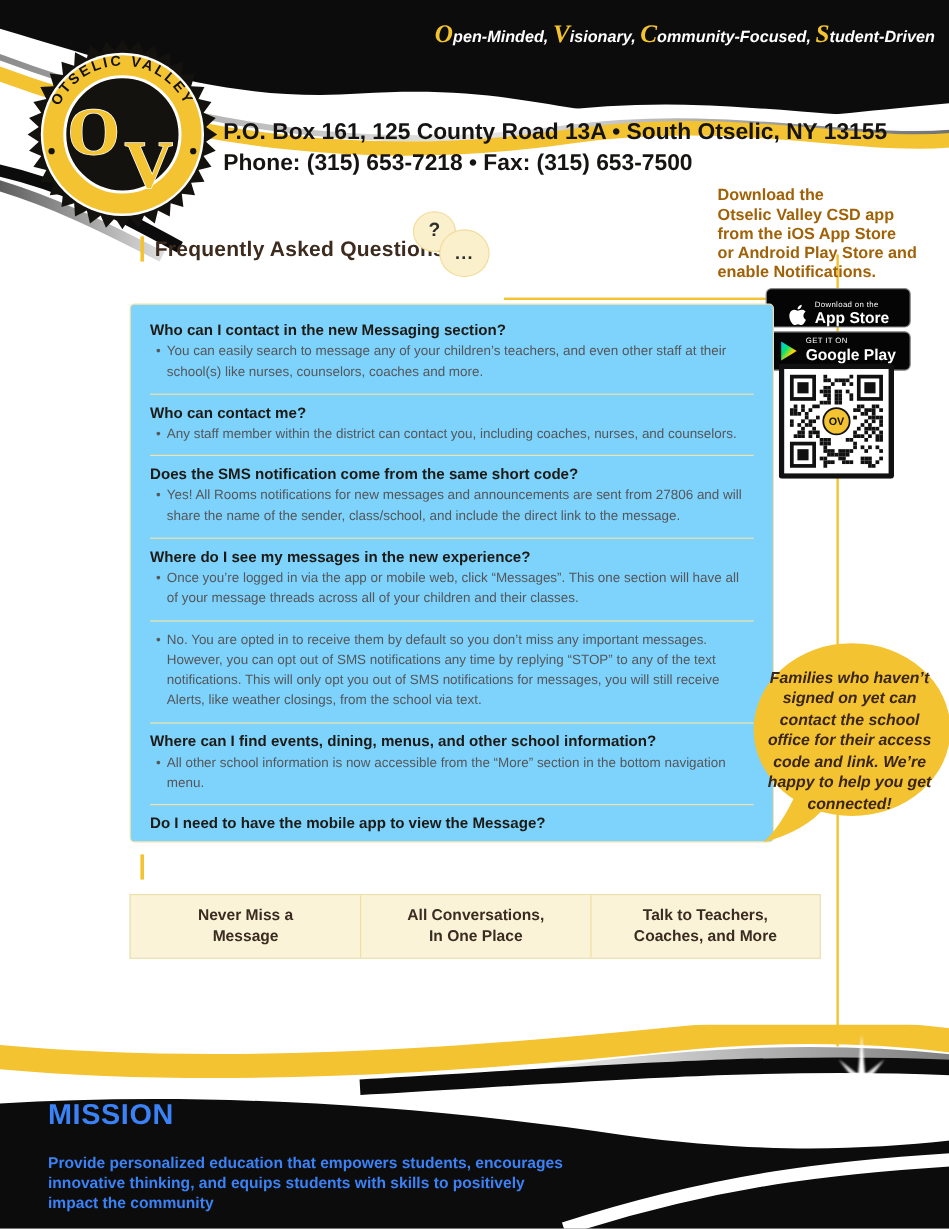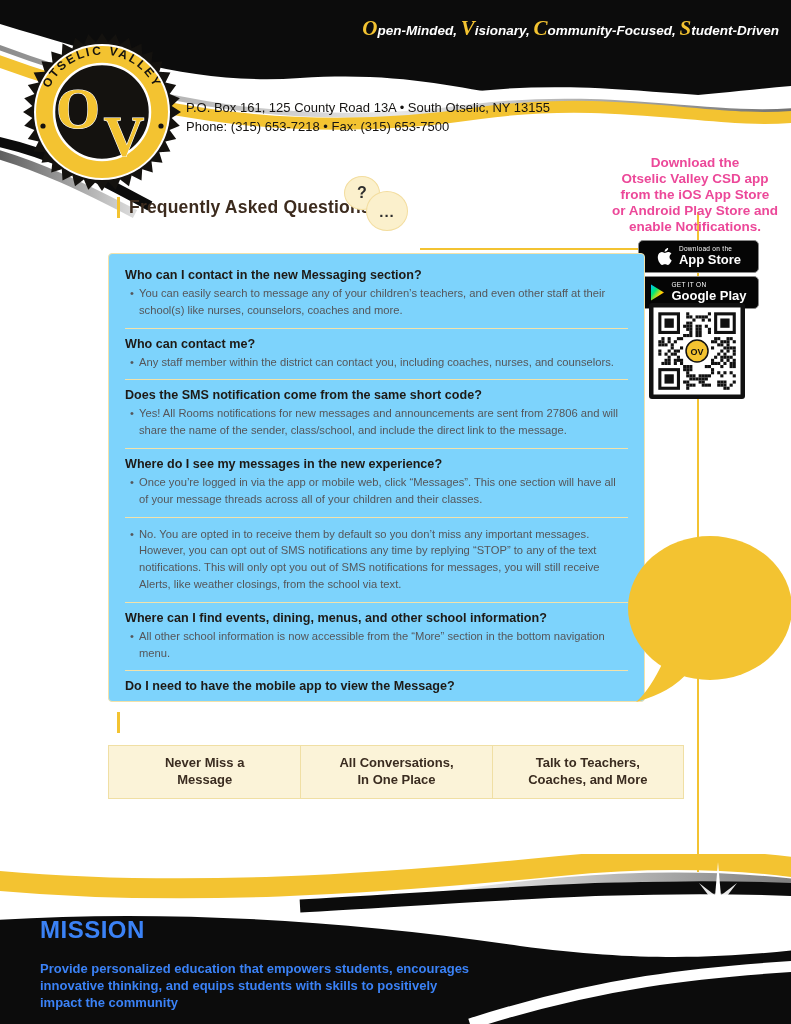--- a/index.html
+++ b/index.html
@@ -10,40 +10,40 @@
   
   #header-svg{top:0;left:0;z-index:1;}
   #tagline{top:16px;right:12px;z-index:3;white-space:nowrap;}
   .tg-i{font:italic 700 21px "Liberation Serif","DejaVu Serif",serif;color:#F3C331;}
   .tg-r{font:italic 600 13.5px "Liberation Sans","DejaVu Sans",sans-serif;color:#fff;}
 
   #logo{top:24px;left:16px;z-index:4;}
 
   #district-block{left:186px;top:96px;z-index:3;color:#161412;}
   #district-name{font-size:21.5px;font-weight:700;letter-spacing:.2px;}
-  #district-address,#district-phone{font-size:13px;font-weight:400;margin-top:4px;}
+  #district-address,#district-phone{font-size:19px;font-weight:700;margin-top:4px;}
 
   #faq-heading{left:117px;top:197px;z-index:3;display:flex;align-items:center;gap:9px;}
   .gold-bar{width:3px;height:21px;background:#F3C331;}
   .section-title{font-size:17.5px;font-weight:700;color:#3C2B1E;letter-spacing:.2px;}
 
   #faq-icons{left:336px;top:174px;z-index:3;width:80px;height:60px;}
   .bub{position:absolute;border-radius:50%;background:#FBF0CC;border:1px solid #F3DD9F;
        display:flex;align-items:center;justify-content:center;color:#2d2d2d;font-weight:700;}
   .bub1{width:34px;height:32px;left:8px;top:2px;font-size:16px;}
   .bub2{width:40px;height:38px;left:30px;top:17px;font-size:15px;letter-spacing:1px;}
 
   
-  #download-callout{left:598px;top:155px;width:194px;z-index:2;text-align:center;
-      font-size:13.5px;font-weight:700;color:#ec4899;line-height:1.18;}
+  #download-callout{left:598px;top:155px;width:194px;z-index:2;text-align:left;
+      font-size:13.5px;font-weight:700;color:#a16207;line-height:1.18;}
   #download-callout .dl-strong{font-weight:800;}
 
   .store-badge{width:119px;height:31px;background:#050505;border:1px solid #8a8a8a;border-radius:5px;
       display:flex;align-items:center;justify-content:center;gap:6px;z-index:2;cursor:pointer;}
-  #appstore-badge{left:638px;top:240px;}
+  #appstore-badge{left:638px;top:240px;align-items:flex-end;}
   #gplay-badge{left:638px;top:276px;}
   .badge-txt{color:#fff;line-height:1.05;text-align:left;}
   .badge-small{font-size:6.5px;display:block;letter-spacing:.3px;}
   .badge-big{font-size:13px;font-weight:700;display:block;}
 
   #qr{left:649px;top:303px;width:96px;height:96px;z-index:2;}
 
   .conn-line{background:#F3C331;z-index:1;}
   #vline{left:697px;top:212px;width:2px;height:660px;}
   #hline1{left:420px;top:248px;width:219px;height:2px;}
@@ -399,20 +399,21 @@
     <div class="faq-item">
       <div class="faq-q">Do I need to have the mobile app to view the Message?</div>
     </div>
   </div>
 
 <div id="speech-bubble" class="abs">
   <svg width="172" height="172" viewBox="0 0 172 172">
     <ellipse cx="90" cy="78" rx="82" ry="72" fill="#F3C331"></ellipse>
     <path d="M44,130 Q30,160 16,172 Q52,162 68,142 Z" fill="#F3C331"></path>
   </svg>
+  <div id="bubble-text">Families who haven’t signed on yet can contact the school office for their access code and link. We’re happy to help you get connected!</div>
 </div>
 
 <div id="built-heading" class="abs">
   <div class="gold-bar"></div>
   <div class="section-title">Built to keep you connected.</div>
 </div>
 <div id="connected-table" class="abs">
   <div class="trow">
       <div class="tcell th">Never Miss a
 Message</div>

